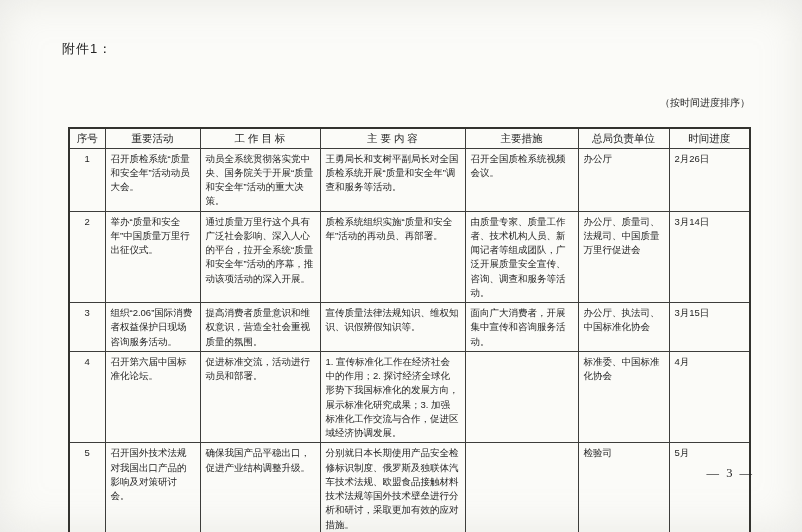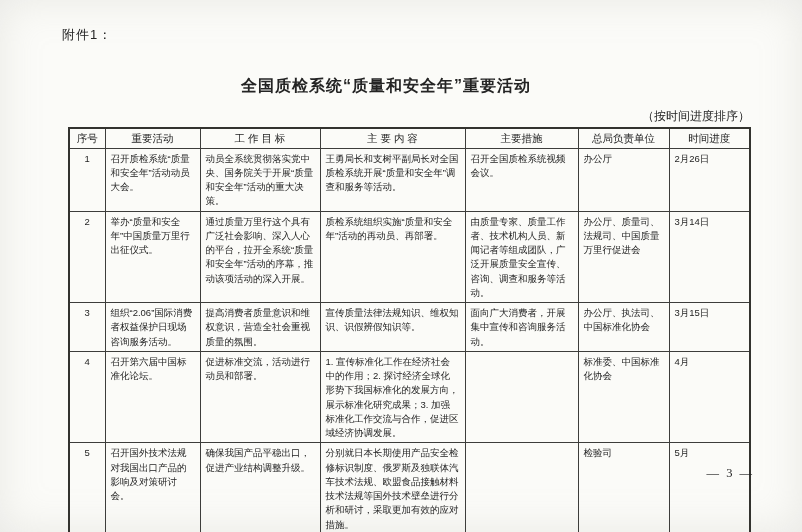--- a/index.html
+++ b/index.html
@@ -11,36 +11,36 @@
     overflow: hidden;
   }
   .paper {
     position: relative;
     width: 802px; height: 532px;
     background: #fbfbf8;
     box-shadow: inset 0 0 40px rgba(180,180,170,0.25);
   }
   .attachment {
     position: absolute;
-    left: 62px; top: 26px;
+    left: 62px; top: 40px;
     font-size: 13px;
     letter-spacing: 1px;
   }
   .title {
     position: absolute;
     left: 0; right: 30px; top: 76px;
     text-align: center;
     font-size: 16px;
     font-weight: bold;
     letter-spacing: 1px;
   }
   .sort-note {
     position: absolute;
-    right: 52px; top: 108px;
-    font-size: 12px;
+    right: 52px; top: 96px;
+    font-size: 10px;
     margin-left: 20px;
   }
   table.activities {
     position: absolute;
     left: 68px; top: 127px;
     width: 681px;
     border-collapse: collapse;
     table-layout: fixed;
   }
   table.activities th, table.activities td {
@@ -80,21 +80,20 @@
     font-family: "Liberation Serif", "DejaVu Serif", serif;
   }
 </style>
 </head>
 <body>
 
 <div class="paper">
 
   <div class="attachment">附件1：</div>
 
-  <div class="title">全国质检系统“质量和安全年”重要活动</div>
 
   <div class="sort-note">（按时间进度排序）</div>
 
   <table class="activities">
     <colgroup>
       <col style="width:36px">
         <col style="width:95px">
         <col style="width:120px">
       <col style="width:145px">
         <col style="width:113px">

